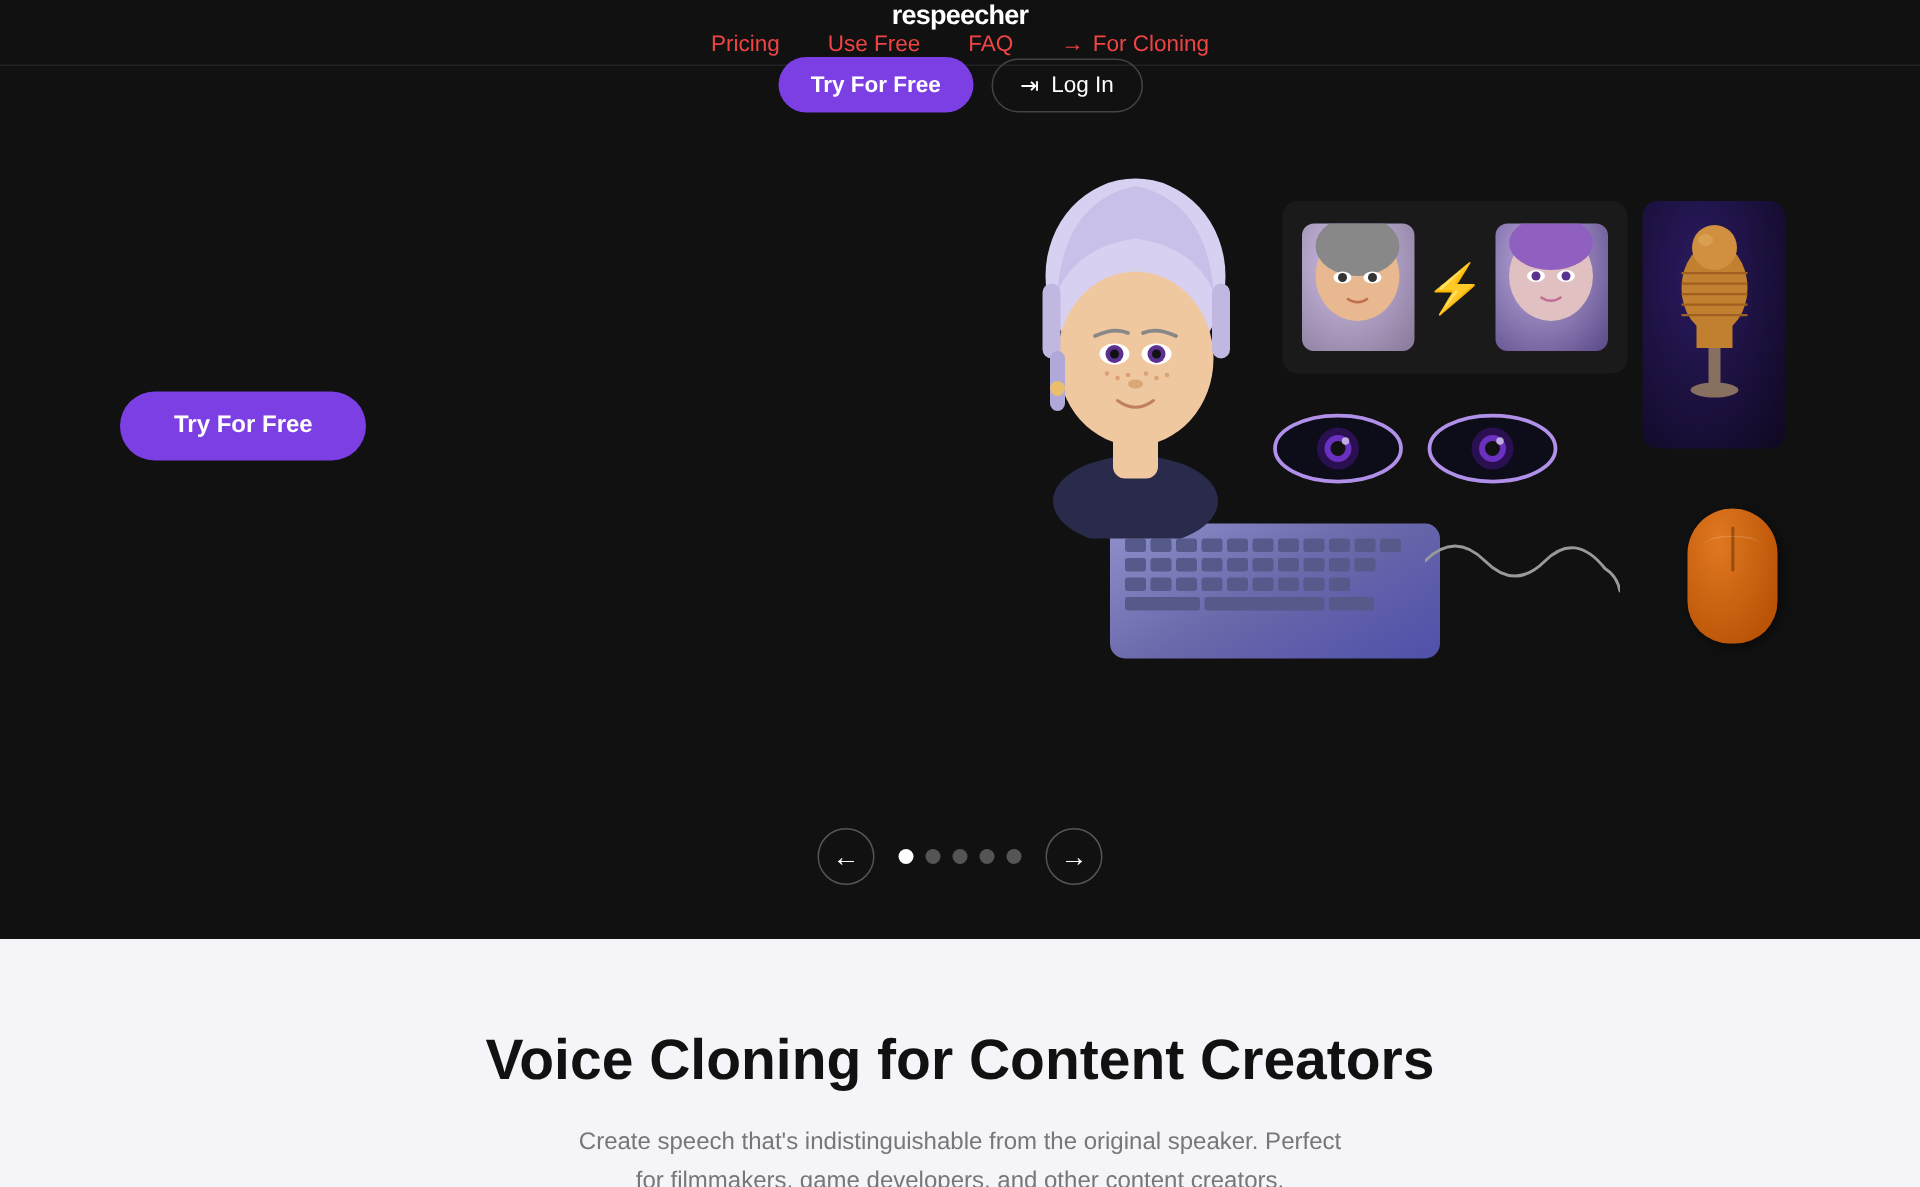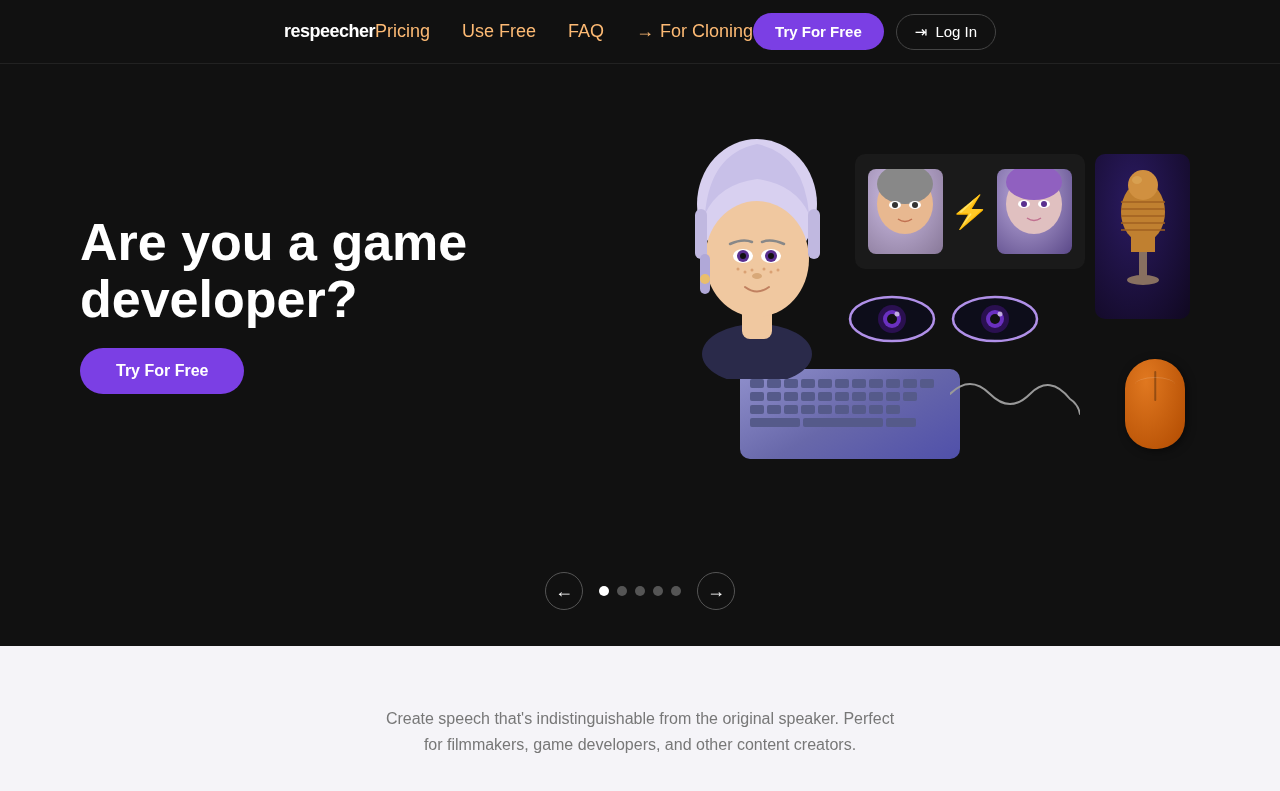--- a/index.html
+++ b/index.html
@@ -1,26 +1,26 @@
 <!DOCTYPE html>
 <html><head>
   <meta charset="utf-8">
   <style>
     * { margin: 0; padding: 0; box-sizing: border-box; }
     body { font-family: -apple-system, BlinkMacSystemFont, 'Segoe UI', sans-serif; background: #0d0d0d; color: #fff; overflow-x: hidden; }
 
     
     .navbar {
-      display: flex; align-items: center; justify-content: center;
-      padding: 0 48px; height: 64px; background: #111; border-bottom: 1px solid #222;
-      position: sticky; top: 0; z-index: 100;
+      display: flex; align-items: center; justify-content: space-between;
+      padding: 0 48px; height: 44px; background: #111; border-bottom: 1px solid #222;
+      position: sticky; top: 0; z-index: 100; flex-direction: column;
     }
     .nav-logo { font-weight: 700; font-size: 18px; color: #fff; letter-spacing: -0.5px; }
     .nav-links { display: flex; gap: 32px; align-items: center; }
-    .nav-link { color: #fdba74; text-decoration: none; font-size: 18px; cursor: pointer; }
+    .nav-link { color: #ef4444; text-decoration: none; font-size: 15px; cursor: pointer; }
     .nav-link.for-business { display: flex; align-items: center; gap: 6px; }
     .nav-actions { display: flex; gap: 12px; align-items: center; }
     .btn-try-free {
       background: #7b3fe4; color: #fff; border: none; border-radius: 24px;
       padding: 10px 22px; font-size: 15px; font-weight: 600; cursor: pointer;
     }
     .btn-login {
       background: transparent; color: #fff; border: 1.5px solid #444; border-radius: 24px;
       padding: 8px 18px; font-size: 15px; font-weight: 500; cursor: pointer;
       display: flex; align-items: center; gap: 8px;
@@ -83,21 +83,20 @@
     <button class="btn-try-free">Try For Free</button>
     <button class="btn-login">
       <span>⇥</span>
       <span>Log In</span>
     </button>
   </div>
 </nav>
 
 <section class="hero">
   <div class="hero-text">
-    <h1 class="hero-title">Are you a game developer?</h1>
     <button class="btn-hero-try">Try For Free</button>
   </div>
 
   <div class="hero-illustration">
 
     <div style="position:absolute;left:40px;top:-30px;width:155px;height:265px;z-index:3;">
       <svg viewBox="0 0 155 265" width="155" height="265">
 
         <ellipse cx="77" cy="240" rx="55" ry="30" fill="#2a2a4a"></ellipse>
 
@@ -268,15 +267,16 @@
     <div class="dot active"></div>
     <div class="dot"></div>
     <div class="dot"></div>
     <div class="dot"></div>
     <div class="dot"></div>
   </div>
   <button class="carousel-btn">→</button>
 </div>
 
 <section class="bottom-section">
+  <h2 class="bottom-title">Voice Cloning for Content Creators</h2>
   <p class="bottom-subtitle">Create speech that's indistinguishable from the original speaker. Perfect for filmmakers, game developers, and other content creators.</p>
 
 </section>
 
 </body></html>

